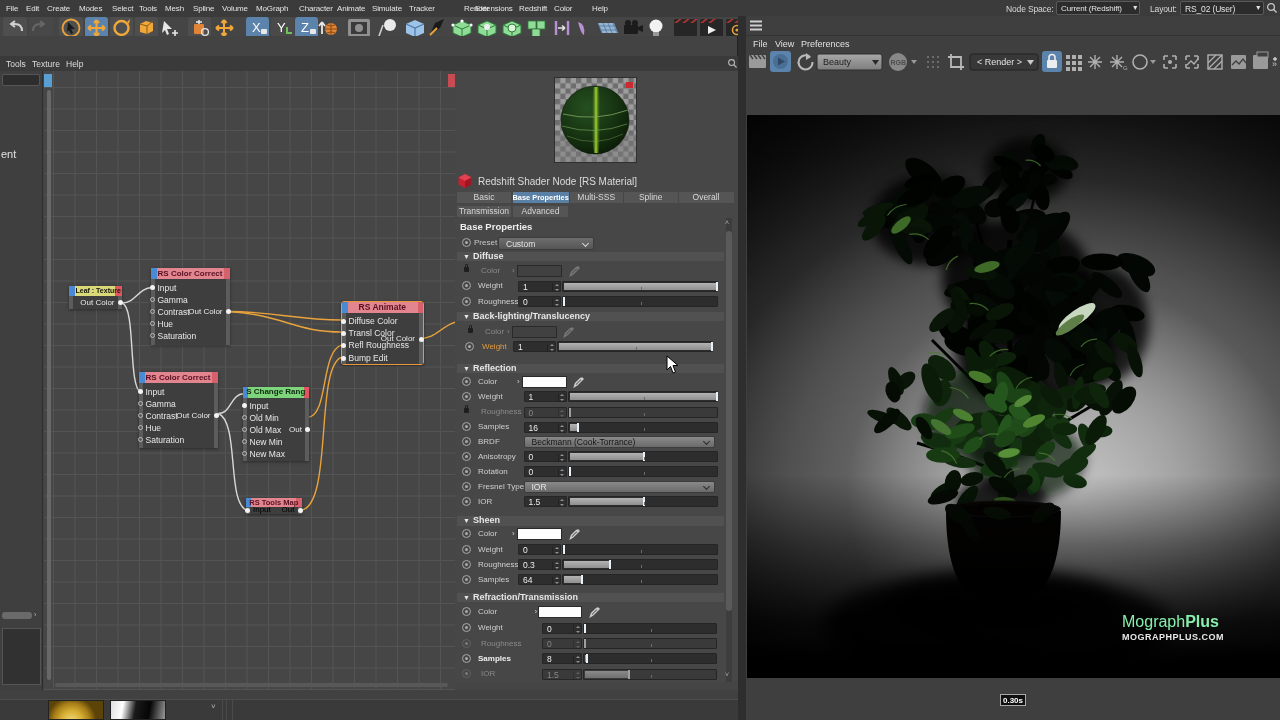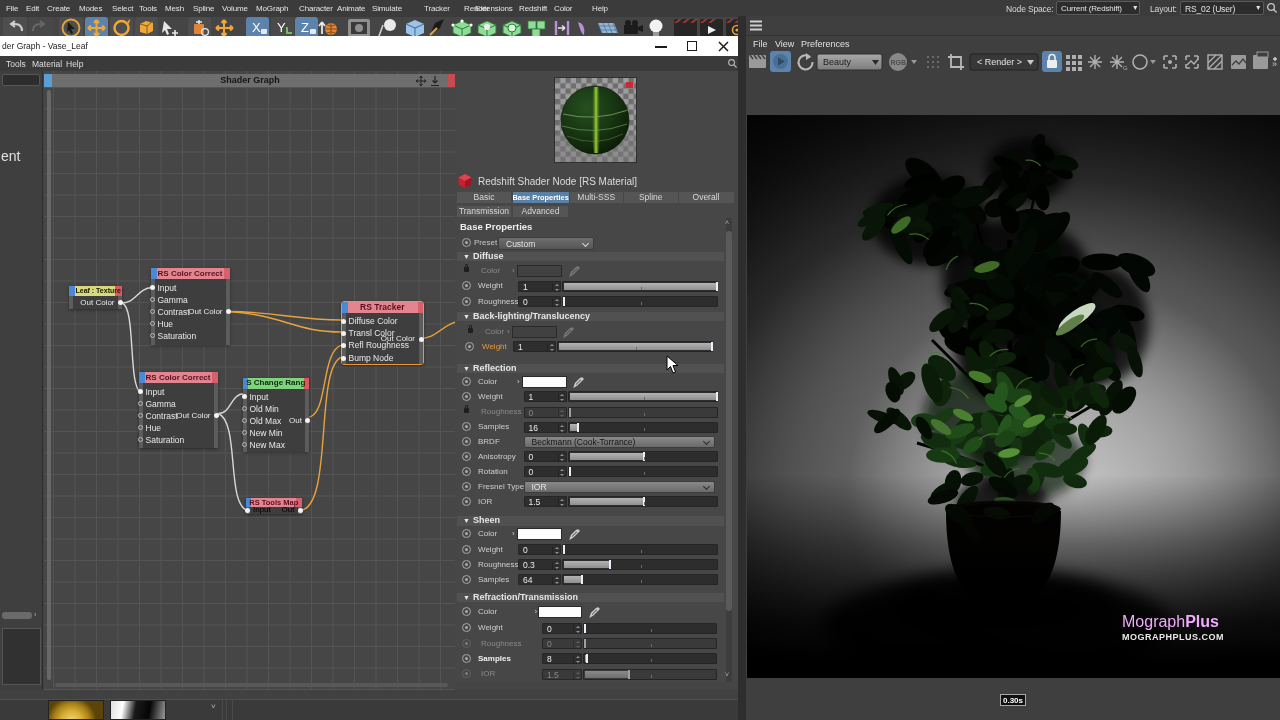--- a/index.html
+++ b/index.html
@@ -59,21 +59,21 @@
     <span style="left:79px">Modes</span>
       <span style="left:112px">Select</span>
       <span style="left:139px">Tools</span>
     <span style="left:165px">Mesh</span>
       <span style="left:193px">Spline</span>
       <span style="left:222px">Volume</span>
     <span style="left:256px">MoGraph</span>
       <span style="left:299px">Character</span>
       <span style="left:337px">Animate</span>
     <span style="left:372px">Simulate</span>
-      <span style="left:424px">Tracker</span>
+      <span style="left:409px">Tracker</span>
       <span style="left:464px">Render</span>
     <span style="left:475px">Extensions</span>
       <span style="left:519px">Redshift</span>
       <span style="left:554px">Color</span>
     <span style="left:592px">Help</span>
     <span style="left:1006px;color:#d8d8d8;font-size:8.5px;top:4px">Node Space:</span>
     <span style="left:1056px;top:1px;width:84px;height:14px;background:#2c2c2c;border:1px solid #5a5a5a;border-radius:2px;padding:2px 0 0 4px;font-size:8px">Current (Redshift)<i style="font-style:normal;position:absolute;right:2px;top:1px;font-size:8px">▾</i></span>
     <span style="left:1150px;color:#d8d8d8;font-size:8.5px;top:4px">Layout:</span>
     <span style="left:1180px;top:1px;width:84px;height:14px;background:#2c2c2c;border:1px solid #5a5a5a;border-radius:2px;padding:2px 0 0 4px;font-size:8.5px">RS_02 (User)<i style="font-style:normal;position:absolute;right:3px;top:1px;font-size:8px">▾</i></span>
     <svg style="position:absolute;left:1266px;top:2px" width="12" height="12" viewBox="0 0 12 12">
@@ -609,72 +609,56 @@
     <linearGradient id="botg" x1="0" y1="0" x2="0" y2="1">
               <stop offset="0" stop-color="#000" stop-opacity="0"></stop>
               <stop offset="0.6" stop-color="#000" stop-opacity="0.85"></stop>
               <stop offset="1" stop-color="#000" stop-opacity="0.95"></stop>
             </linearGradient>
   </defs>
   </svg>
   <div style="position:absolute;inset:0;background:
     linear-gradient(to bottom, rgba(0,0,0,0) 0%, rgba(0,0,0,0) 64%, rgba(0,0,0,0.45) 76%, rgba(0,0,0,0.88) 90%, #000 100%),
     radial-gradient(ellipse 620px 500px at 300px 340px, rgba(0,0,0,0) 58%, rgba(0,0,0,0.4) 80%, rgba(0,0,0,0.85) 100%);"></div>
-  <div style="position:absolute;left:375px;top:498px;color:#f0abfc;font-size:16px;letter-spacing:0">Mograph<b>Plus</b></div>
+  <div style="position:absolute;left:375px;top:498px;color:#86efac;font-size:16px;letter-spacing:0">Mograph<b>Plus</b></div>
   <div style="position:absolute;left:375px;top:517px;color:#e8e8e8;font-size:9px;font-weight:bold;letter-spacing:0.5px">MOGRAPHPLUS.COM</div>
 </div>
     <div style="position:absolute;left:254px;top:678px;width:26px;height:12px;background:#101010;border:1px solid #a9a9a9;color:#fff;font-size:8px;font-weight:bold;text-align:center;line-height:11px">0.30s</div>
   </div>
   <div id="bottom">
     <div style="position:absolute;left:0;top:9px;width:738px;height:21px;background:#3a3a3a;border-top:1px solid #4e4e4e"></div>
     <div style="position:absolute;left:48px;top:10px;width:56px;height:20px;background:radial-gradient(circle 26px at 42% 115%, #f2dc80 0%, #d8b135 40%, #a87f18 70%, #5c4408 95%);border:1px solid #222"></div>
     <div style="position:absolute;left:110px;top:10px;width:56px;height:20px;background:linear-gradient(100deg,#dfdfdf 0%,#fff 22%,#1a1a1a 45%,#050505 70%,#9a9a9a 100%);border:1px solid #222"></div>
     <div style="position:absolute;left:211px;top:12px;color:#b9b9b9;font-size:8px">˅</div>
     <div style="position:absolute;left:222px;top:10px;width:1px;height:20px;background:#4a4a4a"></div>
     <div style="position:absolute;left:226px;top:10px;width:1px;height:20px;background:#4a4a4a"></div>
     <div style="position:absolute;left:232px;top:10px;width:1px;height:20px;background:#4a4a4a"></div>
   </div>
   <div id="win">
-    <div id="wtitle">
-      <span style="position:absolute;left:2px;top:5px;font-size:8.5px;color:#1c1c1c">der Graph - Vase_Leaf</span>
-      <span style="position:absolute;left:655px;top:3px;width:12px;height:2px;background:#1c1c1c;margin-top:7px"></span>
-      <span style="position:absolute;left:687px;top:5px;width:10px;height:10px;border:1.5px solid #1c1c1c"></span>
-      <svg style="position:absolute;left:718px;top:5px" width="11" height="11">
-          <path d="M1 1 L10 10 M10 1 L1 10" stroke="#1c1c1c" stroke-width="1.5"></path>
-        </svg>
-    </div>
     <div id="wmenu">
       <span style="position:absolute;left:6px;top:3px">Tools</span>
-      <span style="position:absolute;left:32px;top:3px">Material</span>
+      <span style="position:absolute;left:32px;top:3px">Texture</span>
       <span style="position:absolute;left:66px;top:3px">Help</span>
       <svg style="position:absolute;left:727px;top:2px" width="11" height="11" viewBox="0 0 12 12">
           <circle cx="5" cy="5" r="3.2" fill="none" stroke="#b5b5b5" stroke-width="1.2"></circle>
           <line x1="7.4" y1="7.4" x2="10.4" y2="10.4" stroke="#b5b5b5" stroke-width="1.3"></line>
         </svg>
     </div>
     <div id="sidebar">
       <div style="position:absolute;left:2px;top:3px;width:38px;height:12px;background:#2d2d2d;border:1px solid #555;border-radius:2px"></div>
-      <div style="position:absolute;left:1px;top:77px;font-size:14px;color:#e0e0e0">ent</div>
+      <div style="position:absolute;left:1px;top:77px;font-size:11px;color:#e0e0e0">ent</div>
       <div style="position:absolute;left:2px;top:541px;width:30px;height:7px;background:#6a6a6a;border-radius:3px"></div>
       <div style="position:absolute;left:34px;top:540px;font-size:7px;color:#bbb">›</div>
       <div style="position:absolute;left:2px;top:557px;width:39px;height:57px;background:#313131;border:1px solid #555"></div>
       <div style="position:absolute;right:0;top:0;width:1px;height:619px;background:#2e2e2e"></div>
     </div>
     <div id="canvas">
       <div style="position:absolute;inset:0;background-image:linear-gradient(to right,#545454 1px,transparent 1px),linear-gradient(to bottom,#545454 1px,transparent 1px);background-size:21.5px 21.5px;background-position:9px 16px"></div>
 
       <div style="position:absolute;left:0;top:3px;width:8px;height:13px;background:#5a9fd4"></div>
-      <div style="position:absolute;left:8px;top:3px;width:396px;height:13px;background:#6e6e6e;color:#151515;font-size:9px;font-weight:bold;text-align:center;line-height:13px">Shader Graph
-        <svg style="position:absolute;right:22px;top:2px" width="10" height="10" viewBox="0 0 10 10">
-            <path d="M5 0 v10 M0 5 h10 M5 0 l-1.5 2 M5 0 l1.5 2 M5 10 l-1.5 -2 M5 10 l1.5 -2 M0 5 l2 -1.5 M0 5 l2 1.5 M10 5 l-2 -1.5 M10 5 l-2 1.5" stroke="#222" stroke-width="1" fill="none"></path>
-          </svg>
-        <svg style="position:absolute;right:8px;top:2px" width="10" height="10" viewBox="0 0 10 10">
-            <path d="M5 0 v7 M5 7 l-2.5 -2.5 M5 7 l2.5 -2.5 M1 9.5 h8" stroke="#222" stroke-width="1.2" fill="none"></path>
-          </svg>
-      </div>
       <div style="position:absolute;left:404px;top:3px;width:7px;height:13px;background:#c74b52"></div>
 
       <div style="position:absolute;left:3px;top:19px;width:4px;height:590px;background:#686868;border-radius:2px"></div>
 
       <div style="position:absolute;left:11px;top:612px;width:393px;height:4px;background:#585858;border-radius:2px"></div>
 
       <svg width="411" height="619" viewBox="0 0 411 619" style="position:absolute;left:0;top:0">
         <g fill="none" stroke="#d8d8d8" stroke-width="1.4">
           <path d="M78 232 C92 232 94 217 108 216.5"></path>
           <path d="M78 232 C92 236 84 315 96.5 321"></path>
@@ -733,21 +717,21 @@
           <div style="position:absolute;right:7px;top:28px;font-size:8px;color:#e8e8e8">Out Color</div>
           <div class="port" style="left:-1px;top:6px"></div>
           <div class="porth" style="left:-1px;top:18px"></div>
           <div class="porth" style="left:-1px;top:30px"></div>
           <div class="porth" style="left:-1px;top:42px"></div>
           <div class="porth" style="left:-1px;top:54px"></div>
           <div class="port" style="right:-1px;top:30px"></div>
         </div>
       </div>
 
-      <div class="node" style="left:198.5px;top:307px;width:66.5px;height:74px">
+      <div class="node" style="left:198.5px;top:316px;width:66.5px;height:74px">
         <div class="nhead" style="height:10.5px;background:linear-gradient(to right,#4a8ad4 0,#4a8ad4 5px,#7ed47a 5px,#7ed47a 61px,#e05560 61px);color:#0e2a10;font-size:8px;line-height:10px">S Change Rang</div>
         <div class="nbody" style="height:63.5px;font-size:8px">
           <div class="rail" style="left:0"></div>
             <div class="rail" style="right:0"></div>
           <div class="nrow" style="padding:2.5px 0 0 7px;line-height:12px">Input</div>
           <div class="nrow" style="padding-left:7px;line-height:12px">Old Min</div>
           <div class="nrow" style="padding-left:7px;line-height:12px">Old Max</div>
           <div class="nrow" style="padding-left:7px;line-height:12px">New Min</div>
           <div class="nrow" style="padding-left:7px;line-height:12px">New Max</div>
           <div style="position:absolute;right:7px;top:27px;font-size:8px;color:#e8e8e8">Out</div>
@@ -766,28 +750,28 @@
           <div class="rail" style="left:0"></div>
             <div class="rail" style="right:0"></div>
           <div style="position:absolute;left:7px;top:-2px">Input</div>
           <div style="position:absolute;right:7px;top:-2px">Out</div>
           <div class="port" style="left:-1px;top:1px"></div>
           <div class="port" style="right:-1px;top:1px"></div>
         </div>
       </div>
 
       <div class="node" style="left:296.5px;top:229.5px;width:83.5px;height:64px;border:1px solid #e8973f;border-radius:3px;background:#3e3e3e">
-        <div class="nhead" style="height:11.5px;background:linear-gradient(to right,#4a8ad4 0,#4a8ad4 6px,#e2858e 6px,#e2858e 76px,#d6606b 76px);color:#571021;font-size:8.5px;line-height:11px;border-radius:2px 2px 0 0">RS Tracker</div>
+        <div class="nhead" style="height:11.5px;background:linear-gradient(to right,#4a8ad4 0,#4a8ad4 6px,#e2858e 6px,#e2858e 76px,#d6606b 76px);color:#571021;font-size:8.5px;line-height:11px;border-radius:2px 2px 0 0">RS Animate</div>
         <div class="nbody" style="height:51px;font-size:8px">
           <div class="rail" style="left:0"></div>
             <div class="rail" style="right:0"></div>
           <div class="nrow" style="padding:2px 0 0 7px;line-height:12.2px">Diffuse Color</div>
           <div class="nrow" style="padding-left:7px;line-height:12.2px">Transl Color</div>
           <div class="nrow" style="padding-left:7px;line-height:12.2px">Refl Roughness</div>
-          <div class="nrow" style="padding-left:7px;line-height:12.2px">Bump Node</div>
+          <div class="nrow" style="padding-left:7px;line-height:12.2px">Bump Edit</div>
           <div style="position:absolute;right:8px;top:21px;font-size:8px;color:#e8e8e8">Out Color</div>
           <div class="port" style="left:-1px;top:5.5px"></div>
           <div class="port" style="left:-1px;top:17.5px"></div>
           <div class="port" style="left:-1px;top:30.3px"></div>
           <div class="port" style="left:-1px;top:42.5px"></div>
           <div class="port" style="right:-1px;top:23.5px"></div>
         </div>
       </div>
     </div>
     <div id="props">

